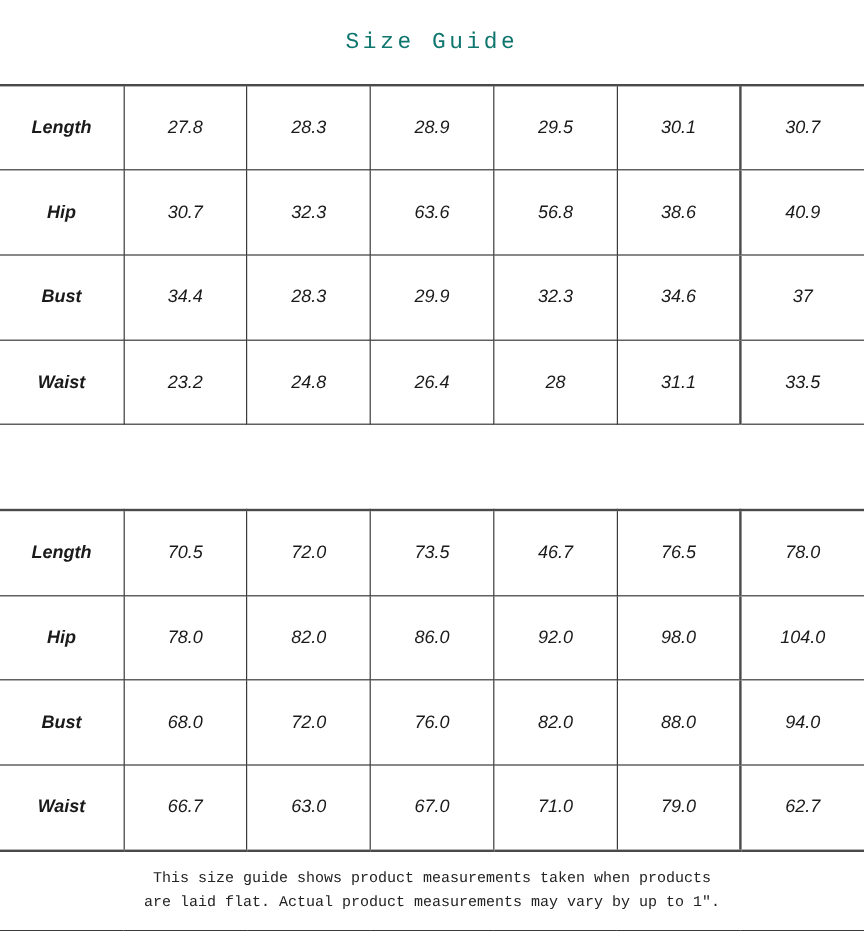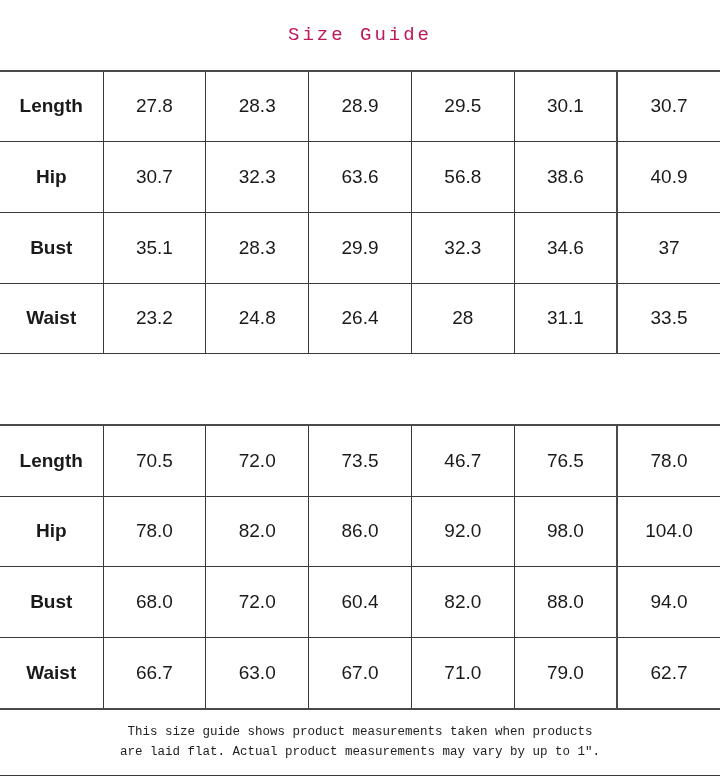--- a/index.html
+++ b/index.html
@@ -40,21 +40,21 @@
     height: 62px;
     border-left: none;
     border-right: none;
     border-top: none;
     border-bottom: 2px solid #4a4a4a;
   }
   .title-text {
     font-family: "Liberation Mono", "DejaVu Sans Mono", monospace;
     font-size: 19px;
     letter-spacing: 3px;
-    color: #be185d;
+    color: #0f766e;
     font-weight: 400;
   }
 
   
   .head-row td {
     height: 62px;
     font-weight: bold;
     font-size: 13.5px;
     border-bottom: 1px solid #3a3a3a;
   }
@@ -62,22 +62,23 @@
     border-left: none;
   }
   .head-row td.last-col {
     border-right: none;
     border-left: 2px solid #4a4a4a;
   }
 
   
   .data-row td {
     height: 62px;
-    font-size: 19px;
+    font-size: 15px;
     font-weight: 400;
+    font-style: italic;
   }
   .data-row td.row-label {
     font-weight: bold;
     border-left: none;
   }
   .data-row td.last-col {
     border-right: none;
     border-left: 2px solid #4a4a4a;
   }
   .data-row.thick-below td {
@@ -148,21 +149,21 @@
       <td>30.7</td>
       <td>32.3</td>
       <td>63.6</td>
       <td>56.8</td>
       <td>38.6</td>
       <td class="last-col">40.9</td>
     </tr>
 
     <tr class="data-row">
       <td class="row-label">Bust</td>
-      <td>35.1</td>
+      <td>34.4</td>
       <td>28.3</td>
       <td>29.9</td>
       <td>32.3</td>
       <td>34.6</td>
       <td class="last-col">37</td>
     </tr>
 
     <tr class="data-row">
       <td class="row-label">Waist</td>
       <td>23.2</td>
@@ -195,21 +196,21 @@
       <td>86.0</td>
       <td>92.0</td>
       <td>98.0</td>
       <td class="last-col">104.0</td>
     </tr>
 
     <tr class="data-row">
       <td class="row-label">Bust</td>
       <td>68.0</td>
       <td>72.0</td>
-      <td>60.4</td>
+      <td>76.0</td>
       <td>82.0</td>
       <td>88.0</td>
       <td class="last-col">94.0</td>
     </tr>
 
     <tr class="data-row thick-below">
       <td class="row-label">Waist</td>
       <td>66.7</td>
       <td>63.0</td>
       <td>67.0</td>

